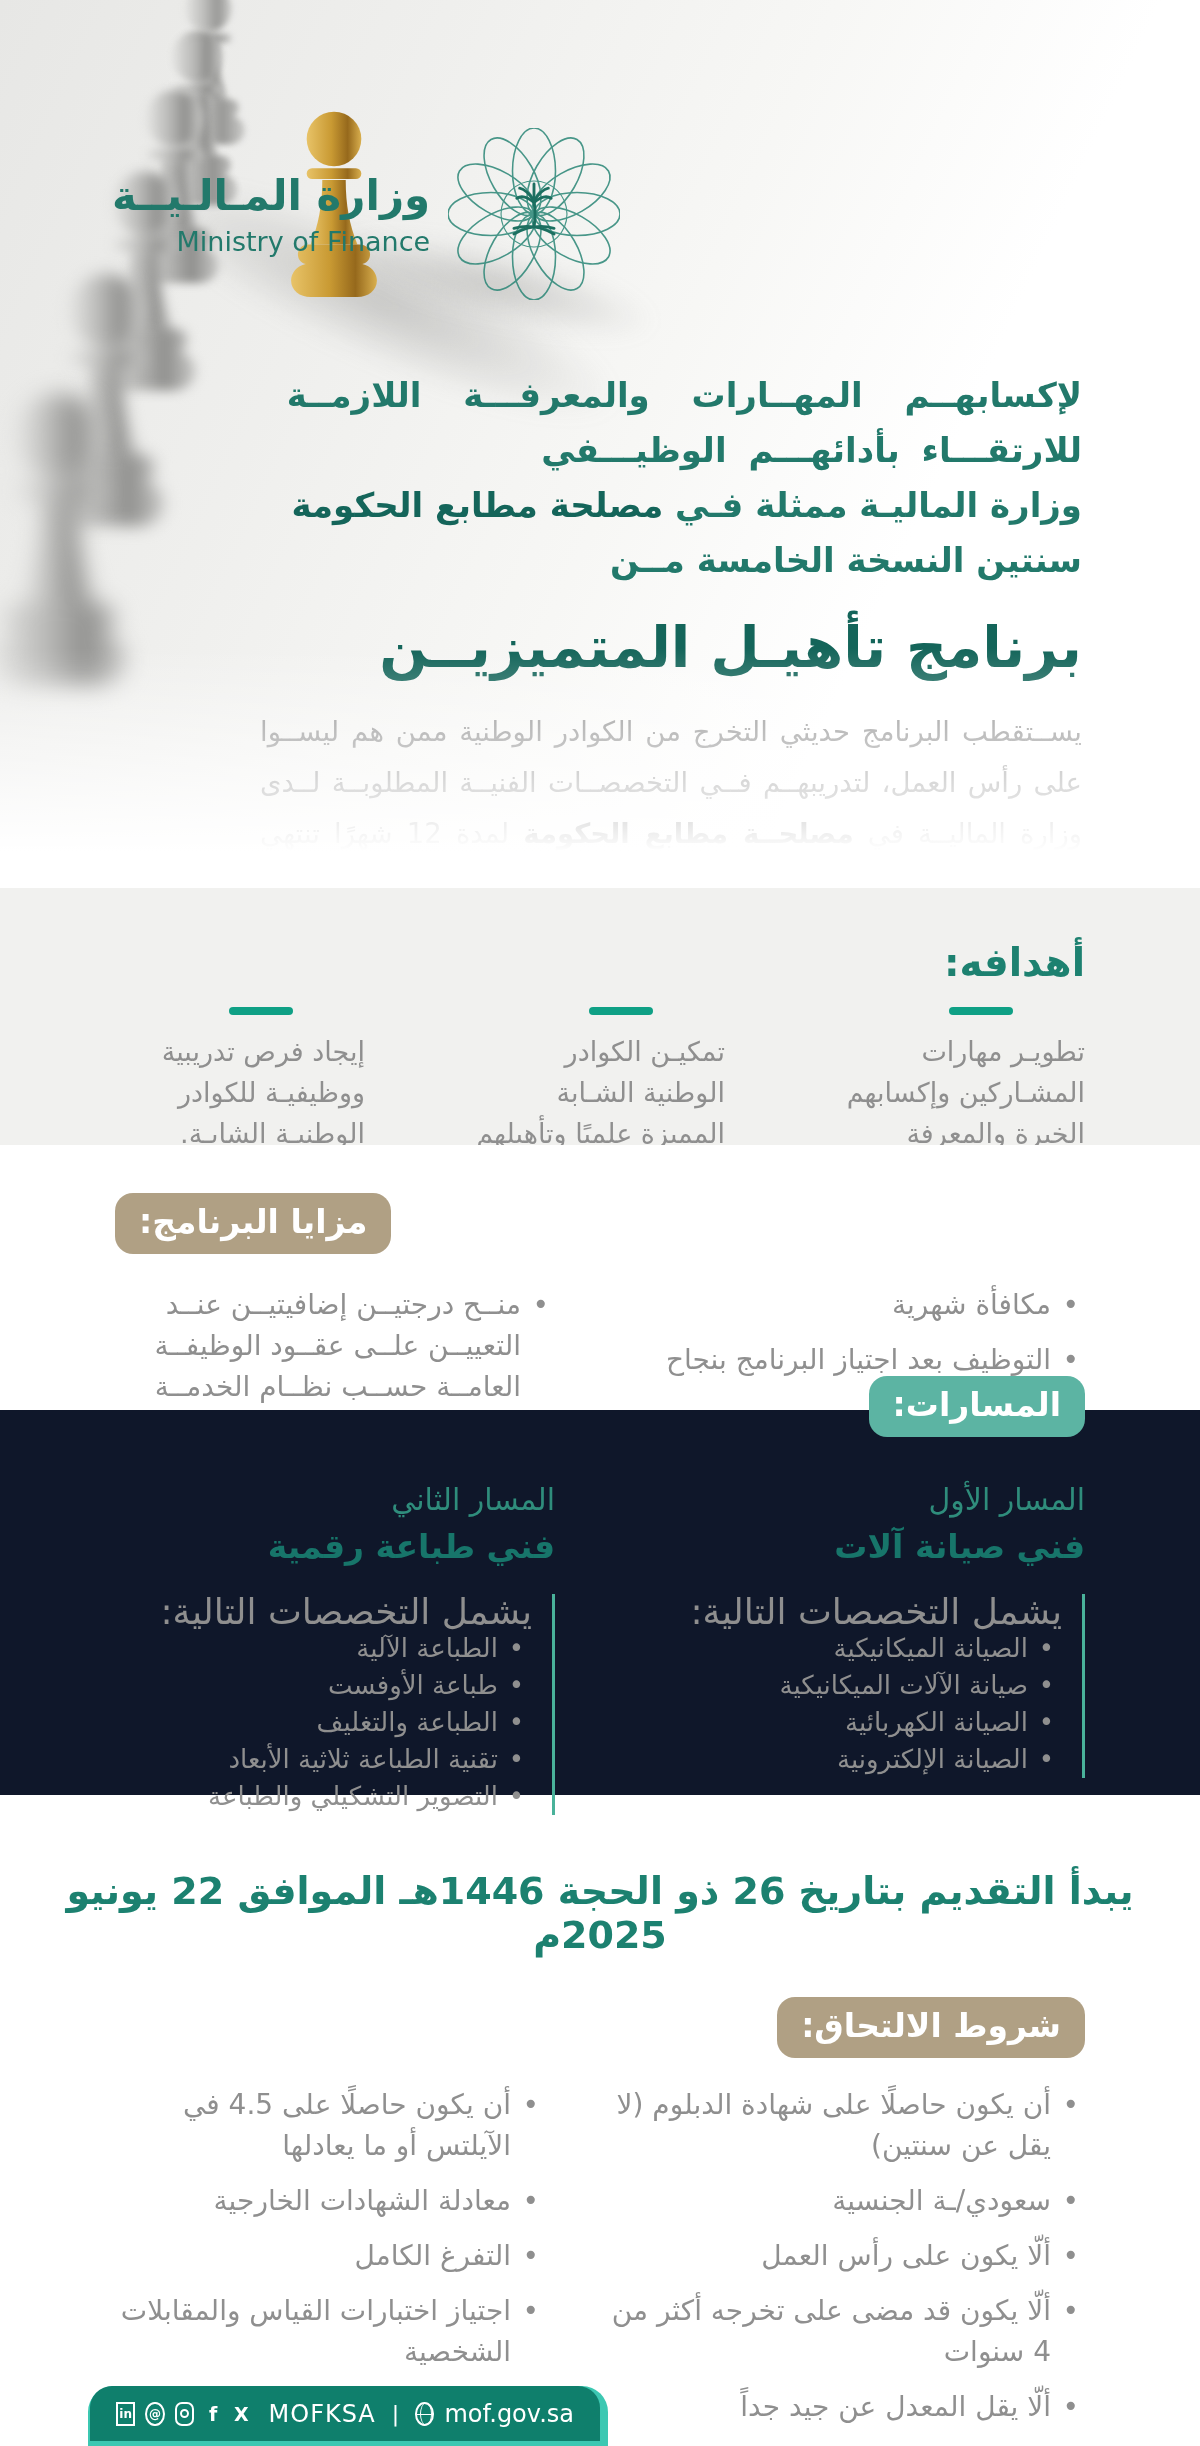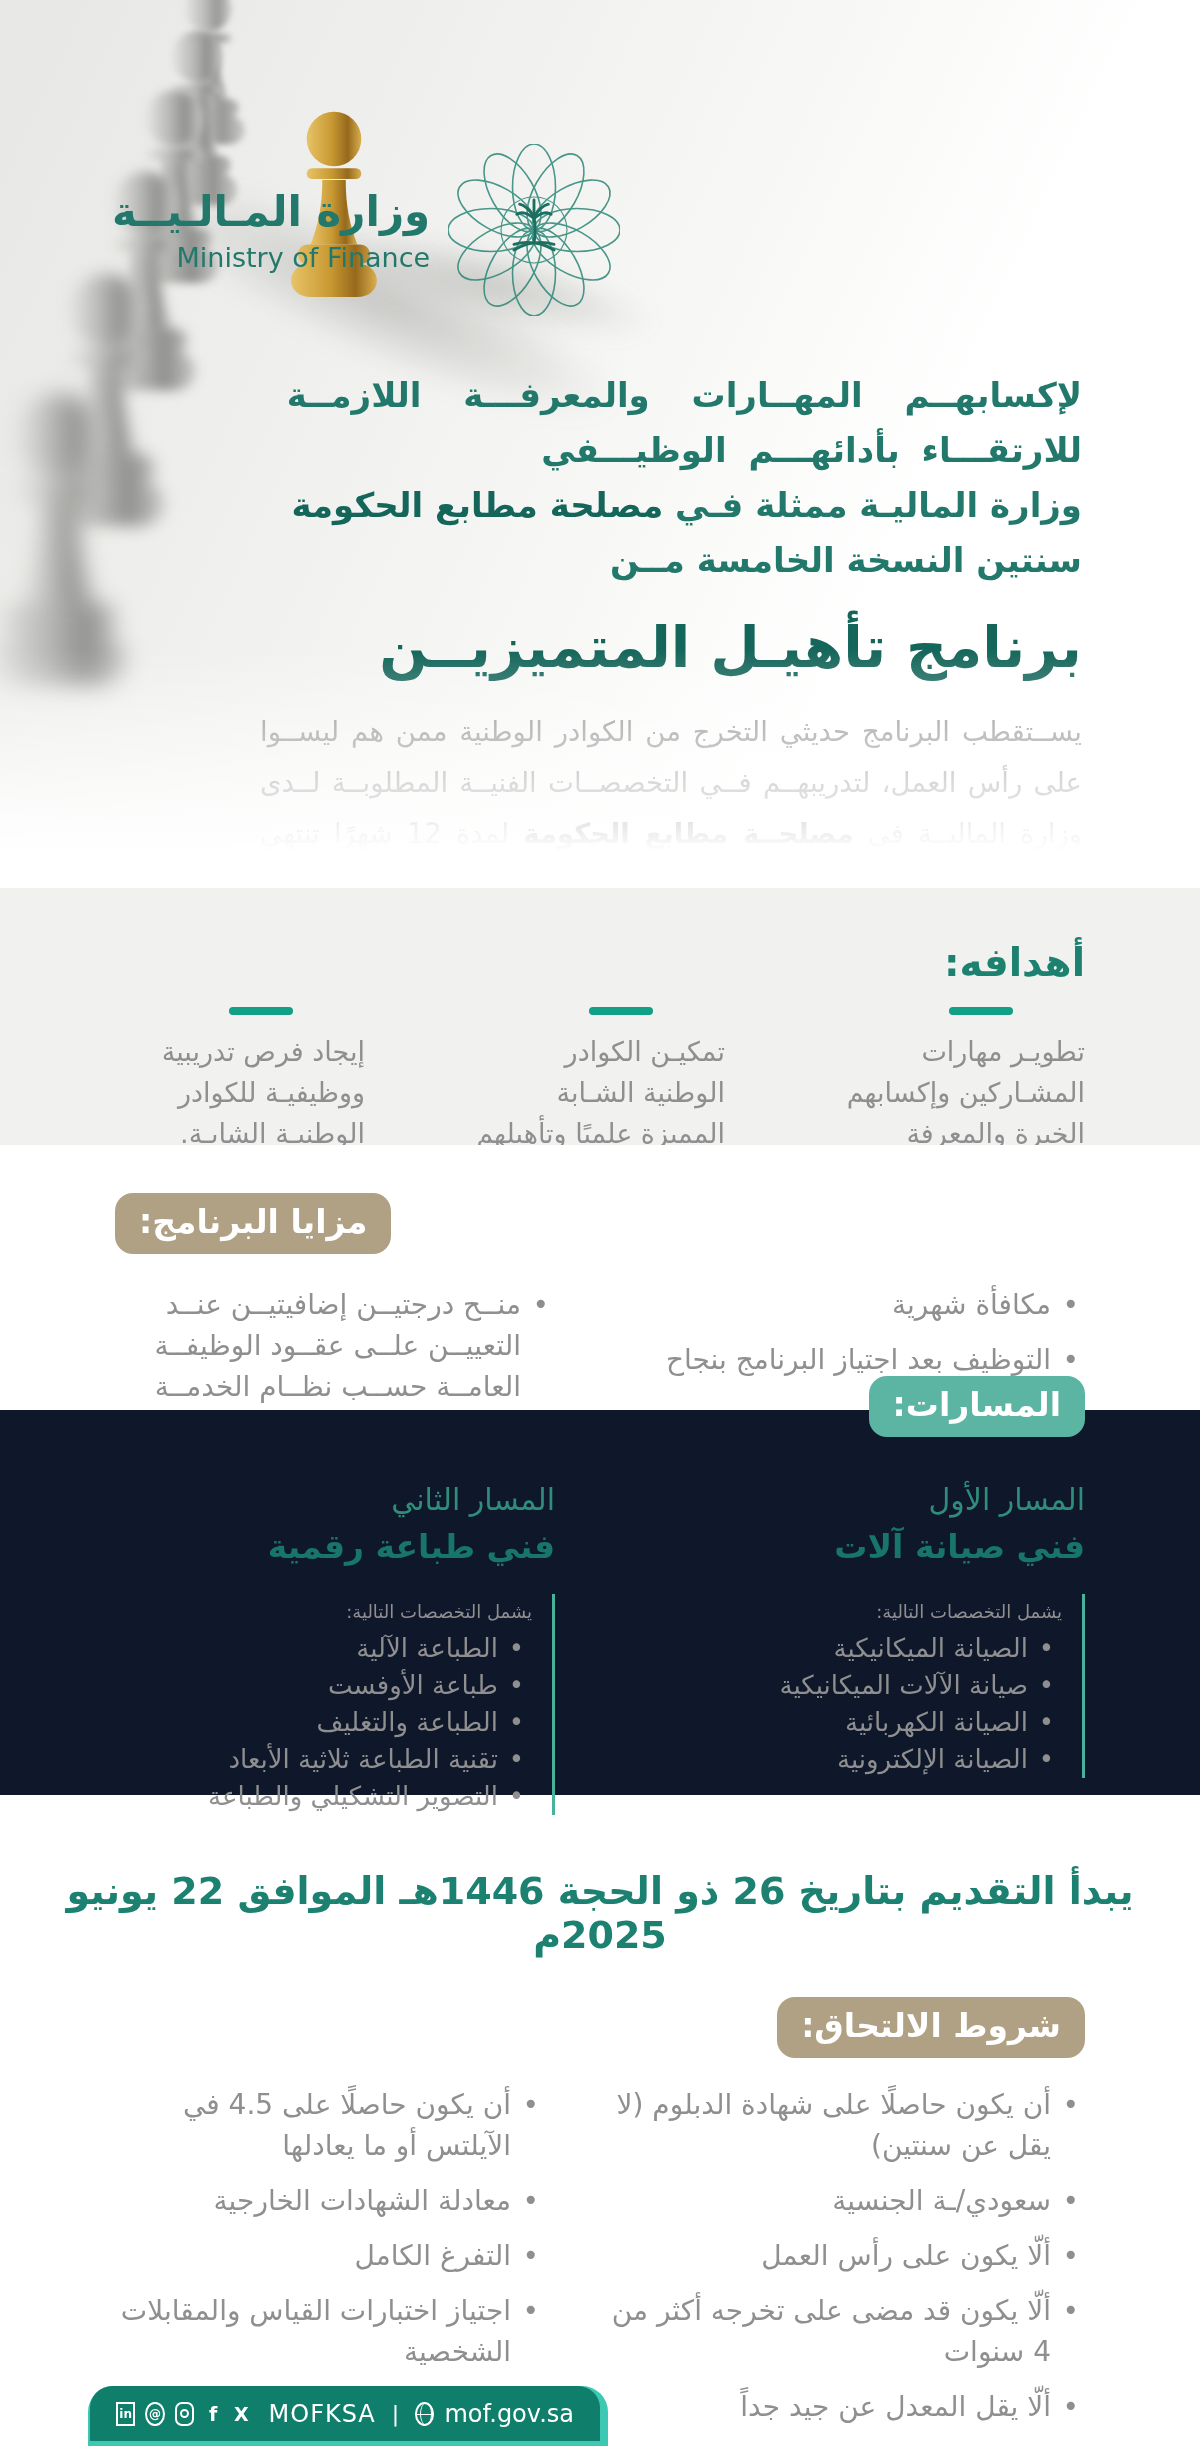--- a/index.html
+++ b/index.html
@@ -12,21 +12,21 @@
   .hero{ position:relative; height:888px; overflow:hidden;
          background:linear-gradient(115deg,#e7e7e5 0%,#efefed 28%,#f7f7f5 52%,#ffffff 72%,#ffffff 100%); }
   .hero:after{ content:""; position:absolute; left:0; right:0; bottom:0; height:240px;
          background:linear-gradient(180deg,rgba(255,255,255,0) 0%,#ffffff 85%); }
   .pawn{ position:absolute; }
   .pawn-shadow{ position:absolute; border-radius:50%;
          background:radial-gradient(closest-side,rgba(130,130,128,.38),rgba(130,130,128,0));
          filter:blur(10px); }
 
   
-  .logo{ position:absolute; top:144px; left:112px; direction:ltr;
+  .logo{ position:absolute; top:128px; left:112px; direction:ltr;
          display:flex; align-items:center; gap:18px; }
   .logo-text{ text-align:right; }
   .logo-ar{ color:#22796b; font-size:42px; font-weight:bold; letter-spacing:1px; }
   .logo-en{ color:#22796b; font-size:27px; margin-top:6px; }
   .rosette{ display:block; }
 
   
   .hero-text{ position:absolute; top:368px; right:118px; width:822px; text-align:right; }
   .intro-line{ color:#22796b; font-size:34px; font-weight:600; line-height:55px; }
   .intro-line.l1{ word-spacing:30px; }
@@ -62,21 +62,21 @@
 
   
   .band-tracks{ height:385px; background:#0f172a; padding:0 115px; position:relative; }
   .tracks-badge{ position:absolute; top:-34px; right:115px; }
   .tracks-cols{ display:flex; justify-content:space-between; padding-top:72px; }
   .track{ width:440px; text-align:right; }
   .track-label{ color:#2f8d7c; font-size:30px; }
   .track-name{ color:#17756a; font-size:33px; font-weight:800; margin-top:10px; }
   .track-list{ margin-top:28px; border-right:3px solid #49b29a; padding-right:20px;
                display:inline-block; text-align:right; min-width:300px; }
-  .track-list-title{ color:#8f8f8f; font-size:18px; line-height:36px; }
+  .track-list-title{ color:#8f8f8f; font-size:36px; line-height:36px; }
   .track-list ul{ list-style:none; }
   .track-list li{ color:#8f8f8f; font-size:26px; line-height:37px; text-align:right;
                   padding-left:0; padding-right:34px; position:relative; }
   .track-list li:before{ content:"•"; position:absolute; right:8px; color:#8f8f8f; }
 
   
   .date-line{ margin-top:74px; text-align:center; color:#1c8170; font-size:38px; font-weight:800; }
   .req-section{ padding:40px 115px 0 115px; position:relative; }
   .req-badge-row{ text-align:right; }
   .req-cols{ display:flex; justify-content:space-between; margin-top:26px; }

